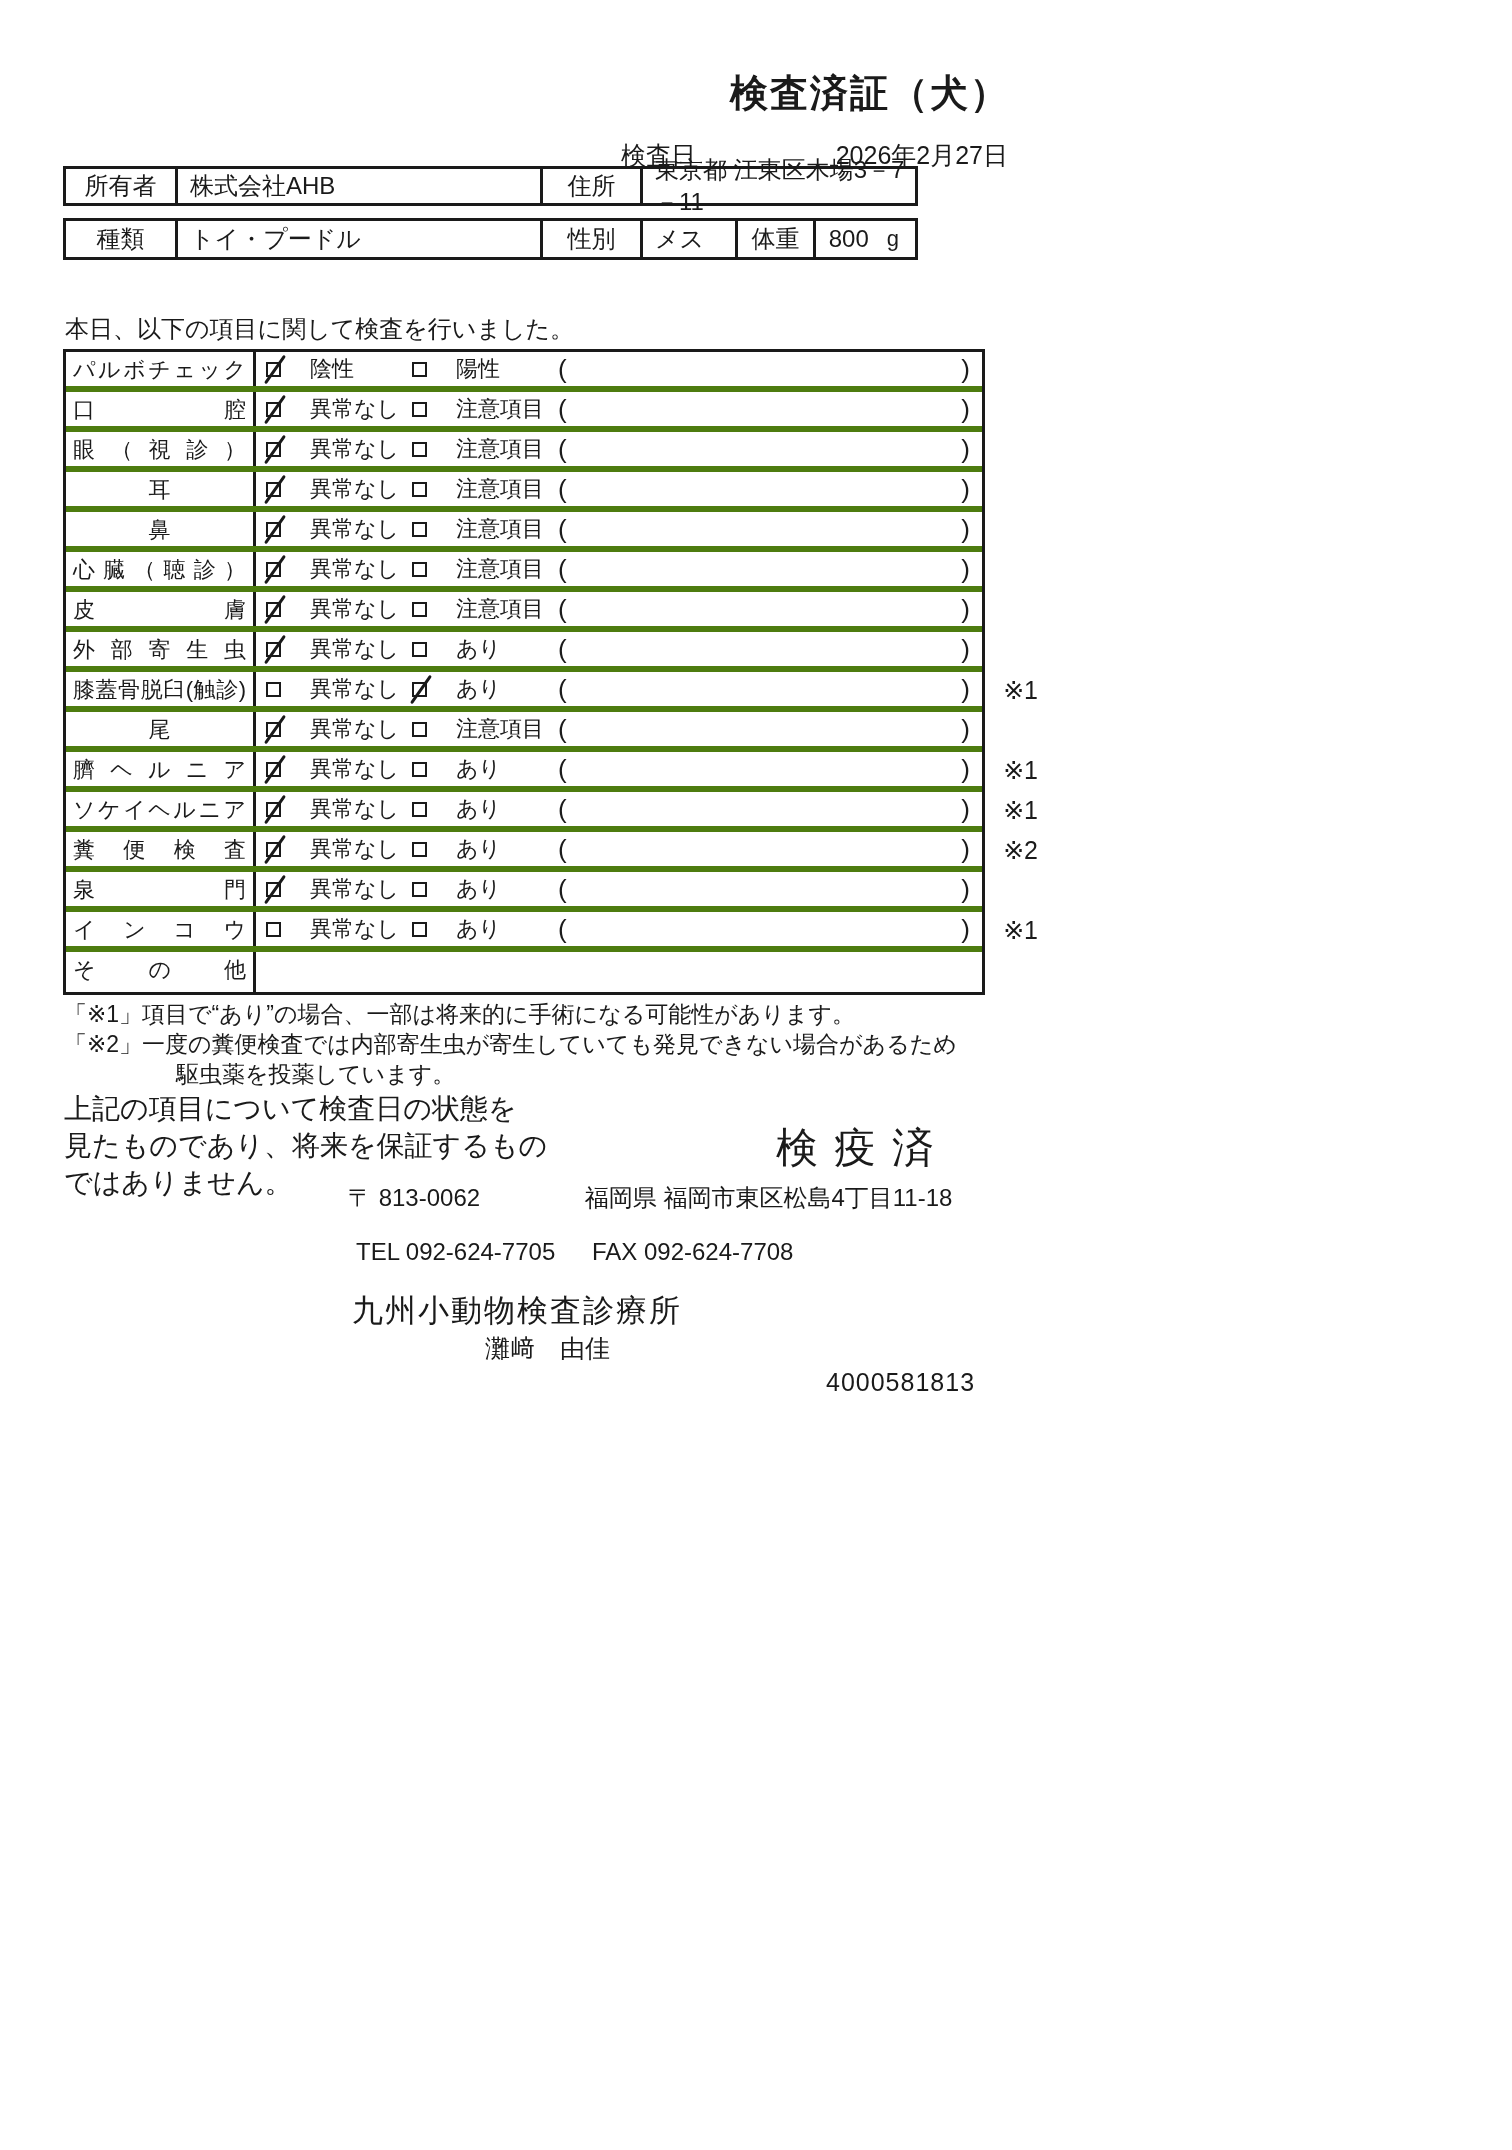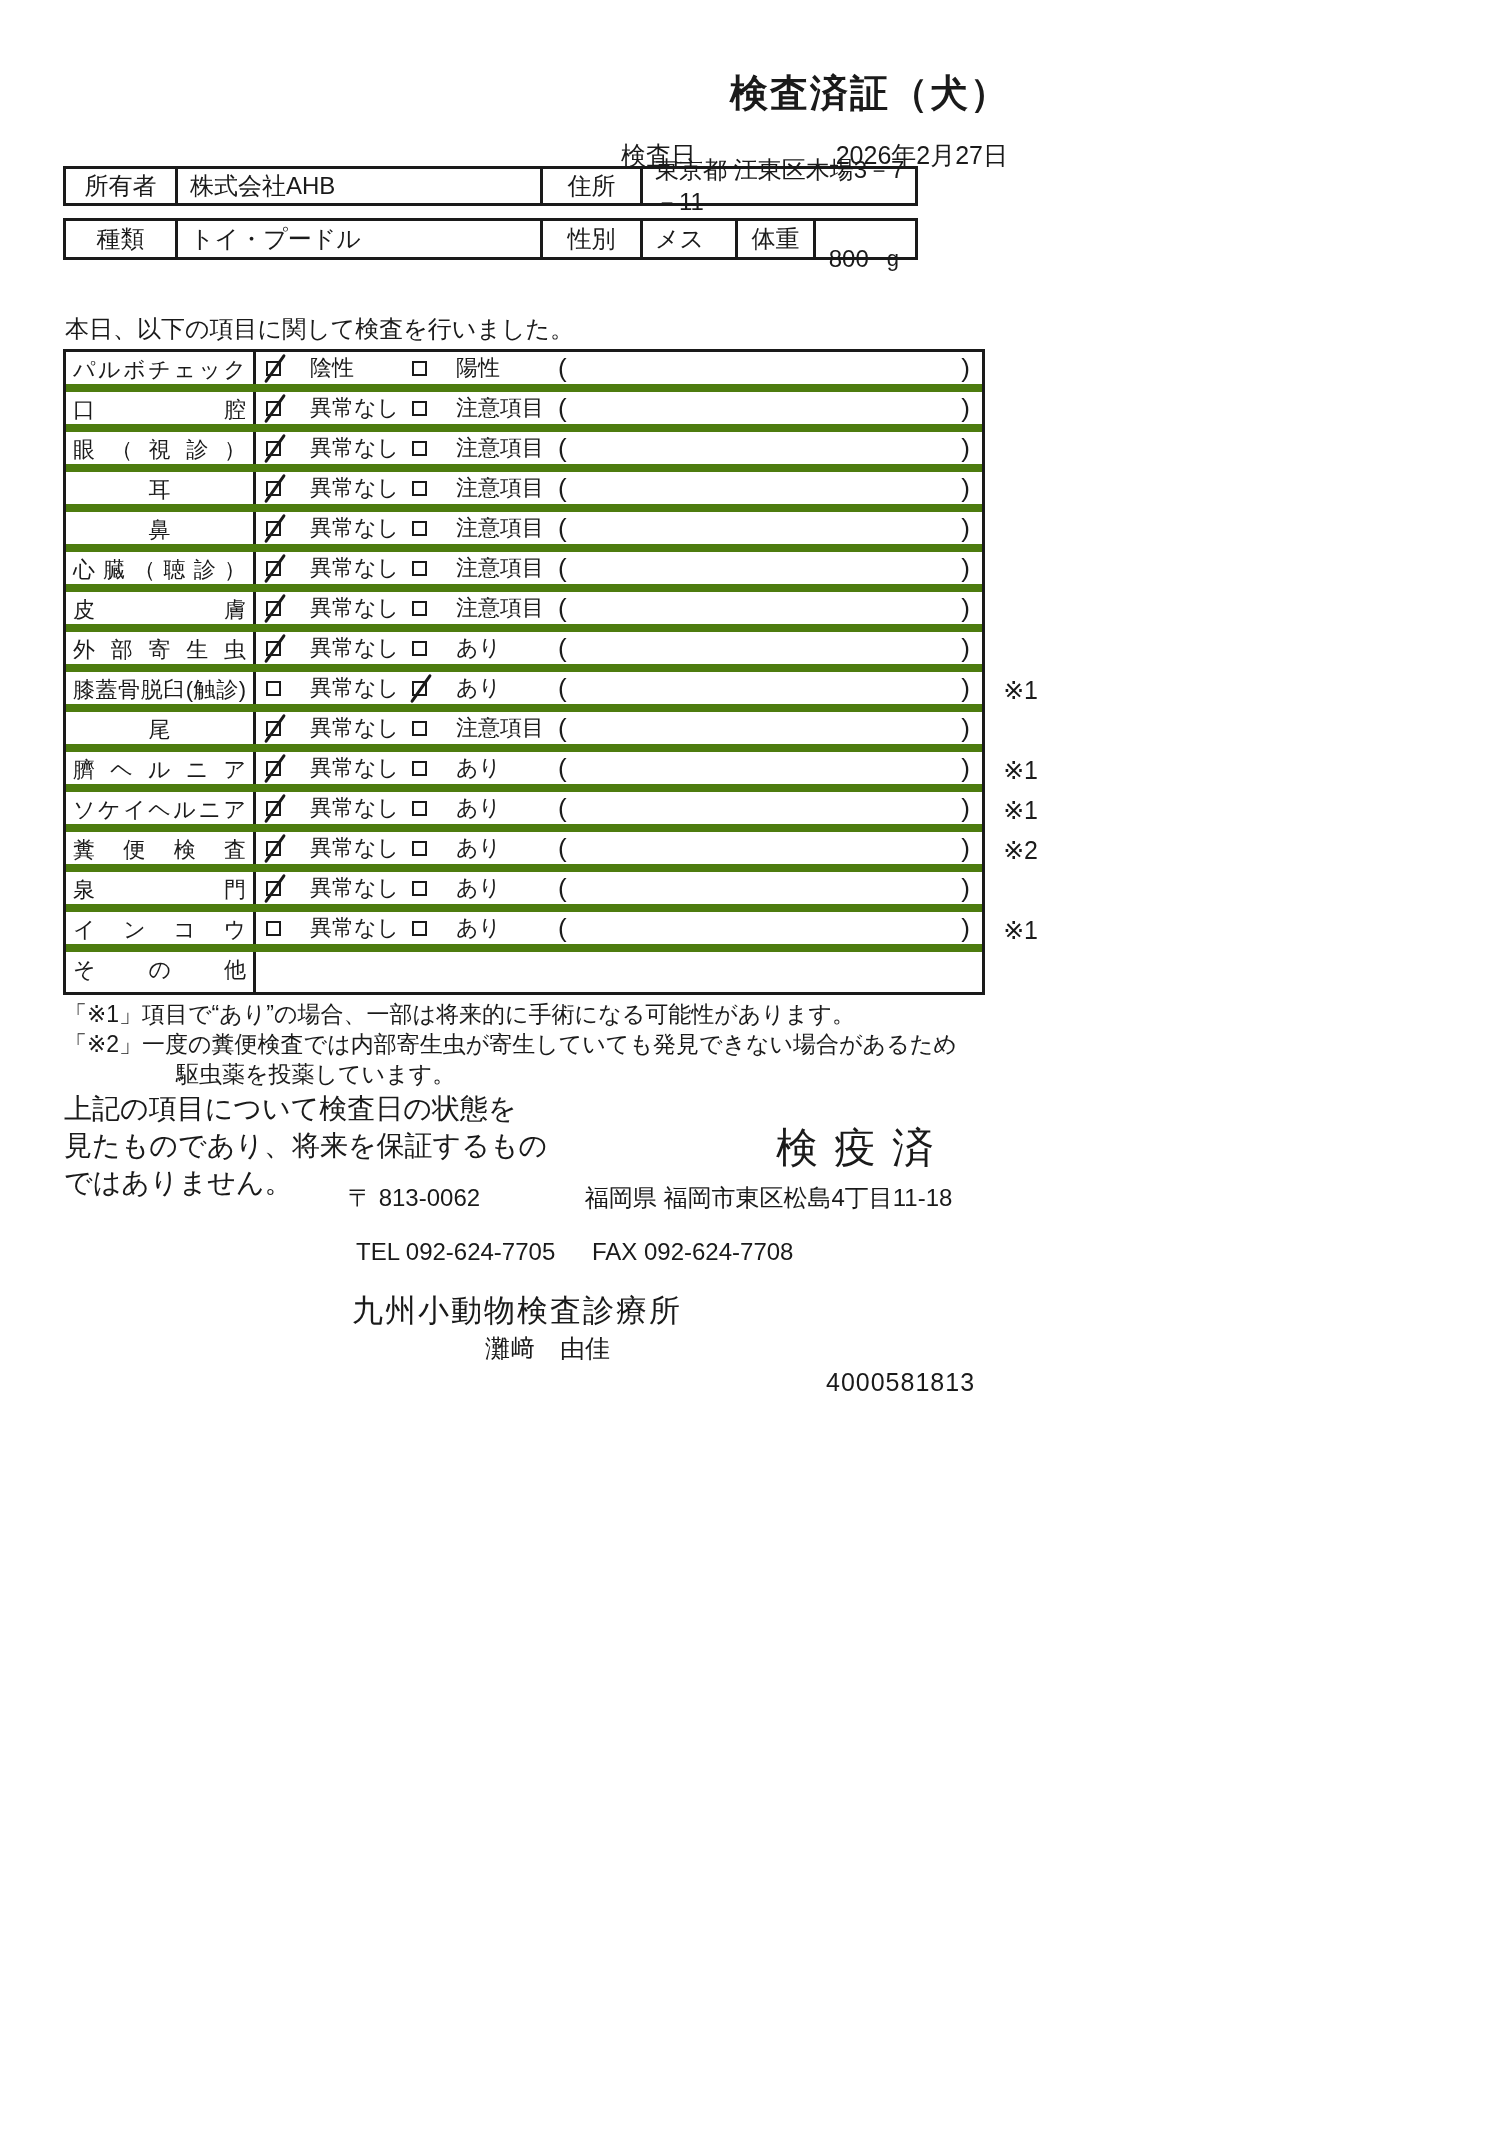--- a/index.html
+++ b/index.html
@@ -24,30 +24,30 @@
   .hcell { border-right:3px solid #1a1a1a; display:flex; align-items:center; font-size:24px; height:100%; }
   .hcell.last { border-right:none; }
   .hlabel { justify-content:center; text-align:center; }
   .hval { padding-left:12px; }
   .w-112 { width:112px; flex:none; }
   .w-365 { width:365px; flex:none; }
   .w-100 { width:100px; flex:none; }
   .w-95  { width:95px;  flex:none; }
   .w-78  { width:78px;  flex:none; }
   .w-flex { flex:1; }
-  .weight-val { justify-content:flex-end; padding-right:16px;margin-top:20px; }
+  .weight-val { justify-content:flex-end; padding-right:16px; }
   .weight-unit { margin-left:18px; font-size:22px; }
 
   .statement { position:absolute; left:65px; top:313px; font-size:24px; }
 
   .inspection-table {
     position:absolute; left:63px; top:349px; width:922px;
     border:3px solid #1a1a1a; background:#fff;
   }
-  .irow { position:relative; display:flex; height:40px; border-bottom:8px solid #4d7c0f; }
+  .irow { position:relative; display:flex; height:40px; border-bottom:6px solid #4d7c0f; }
   .irow:last-child { border-bottom:none; }
   .ilabel {
     width:190px; flex:none; border-right:3px solid #1a1a1a;
     padding:0 7px; font-size:22px; line-height:36px;
     text-align:justify; text-align-last:justify; text-justify:inter-character;
     white-space:nowrap; overflow:hidden;
   }
   .ilabel.center { text-align:center; text-align-last:center; }
   .ibody { flex:1; display:flex; align-items:center; padding-left:10px; }
   .iopt { display:flex; align-items:center; width:146px; flex:none; font-size:22px;gap:24px; }

